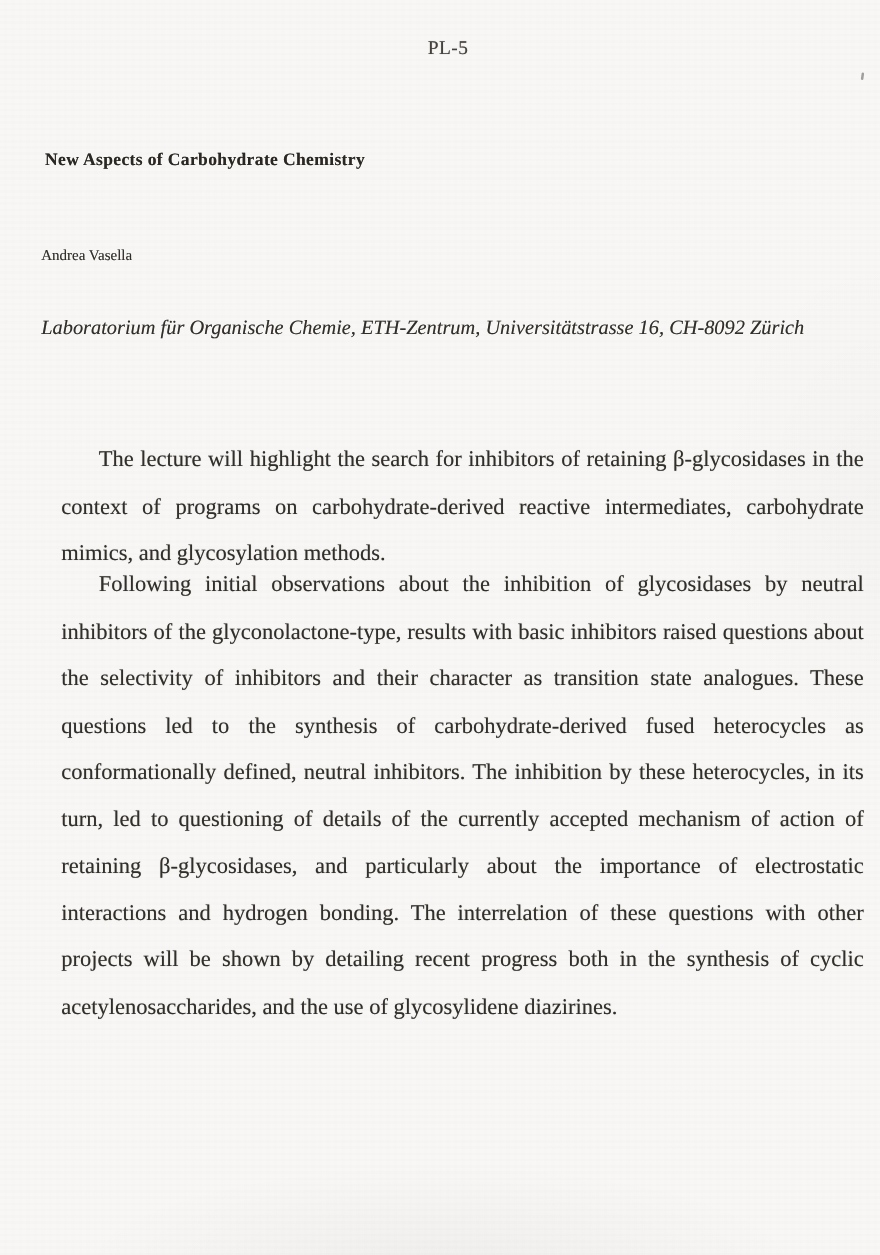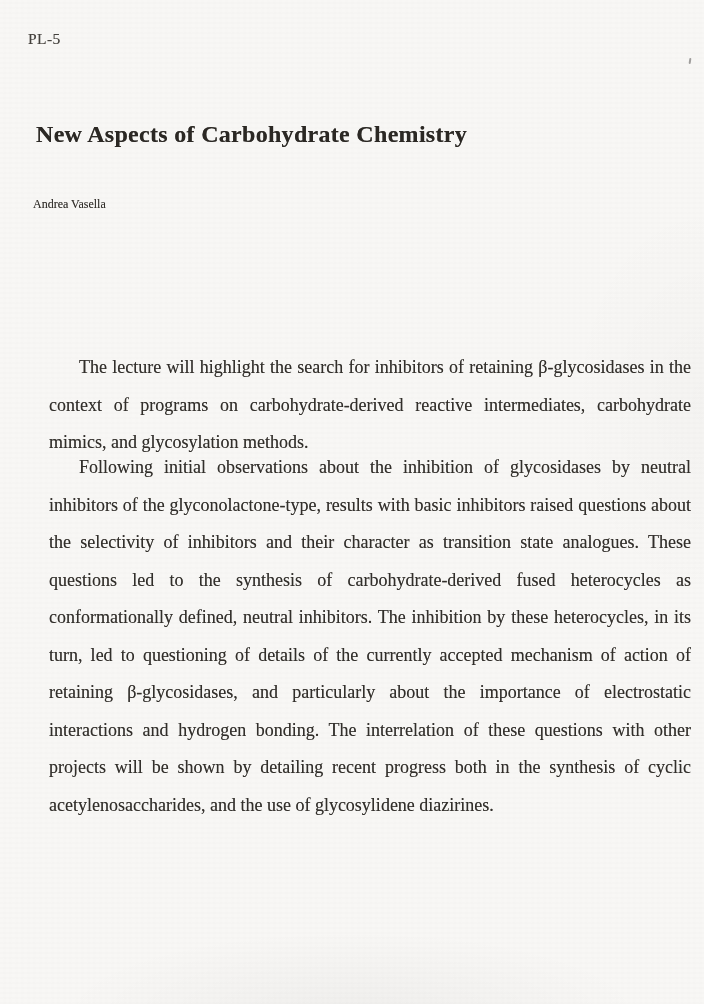--- a/index.html
+++ b/index.html
@@ -26,39 +26,39 @@
   .scan-texture{
     position:absolute;inset:0;
     background:
       repeating-linear-gradient(0deg, rgba(0,0,0,0.008) 0 2px, rgba(0,0,0,0) 2px 5px),
       repeating-linear-gradient(90deg, rgba(255,255,255,0.02) 0 3px, rgba(0,0,0,0.004) 3px 6px);
     pointer-events:none;
   }
   .header{
     position:absolute;
     top:30px;left:28px;right:15px;
-    display:flex;justify-content:flex-start;align-items:baseline;
+    display:flex;justify-content:center;align-items:baseline;
     font-size:15.5px;
     color:var(--ink-soft);
     letter-spacing:0.4px;
     text-shadow:0 0 0.6px rgba(60,55,50,0.55);
   }
   .speck{
     position:absolute;
     top:58px;right:13px;
     width:2px;height:6px;
     background:rgba(90,88,85,0.55);
     border-radius:1px;
     transform:rotate(8deg);
   }
   .title{
     position:absolute;
     top:121px;left:36px;right:40px;
     margin:0;
-    font-size:24px;
+    font-size:14px;
     font-weight:bold;
     letter-spacing:0.3px;
     color:#2b2824;
     text-shadow:0 0 0.5px rgba(43,40,36,0.6);
   }
   .author{
     position:absolute;
     top:197px;left:33px;right:40px;
     margin:0;
     font-size:12px;
@@ -100,17 +100,18 @@
   <div class="header">
     <span>PL-5</span>
   </div>
 
   <span class="speck"></span>
 
   <h1 class="title">New Aspects of Carbohydrate Chemistry</h1>
 
   <p class="author">Andrea Vasella</p>
 
+  <p class="affiliation">Laboratorium für Organische Chemie, ETH-Zentrum, Universitätstrasse 16, CH-8092 Zürich</p>
 
   <p class="body-para para-1">The lecture will highlight the search for inhibitors of retaining β-glycosidases in the context of programs on carbohydrate-derived reactive intermediates, carbohydrate mimics, and glycosylation methods.</p>
 
   <p class="body-para para-2">Following initial observations about the inhibition of glycosidases by neutral inhibitors of the glyconolactone-type, results with basic inhibitors raised questions about the selectivity of inhibitors and their character as transition state analogues. These questions led to the synthesis of carbohydrate-derived fused heterocycles as conformationally defined, neutral inhibitors. The inhibition by these heterocycles, in its turn, led to questioning of details of the currently accepted mechanism of action of retaining β-glycosidases, and particularly about the importance of electrostatic interactions and hydrogen bonding. The interrelation of these questions with other projects will be shown by detailing recent progress both in the synthesis of cyclic acetylenosaccharides, and the use of glycosylidene diazirines.</p>
 </div>
 
 </body></html>

